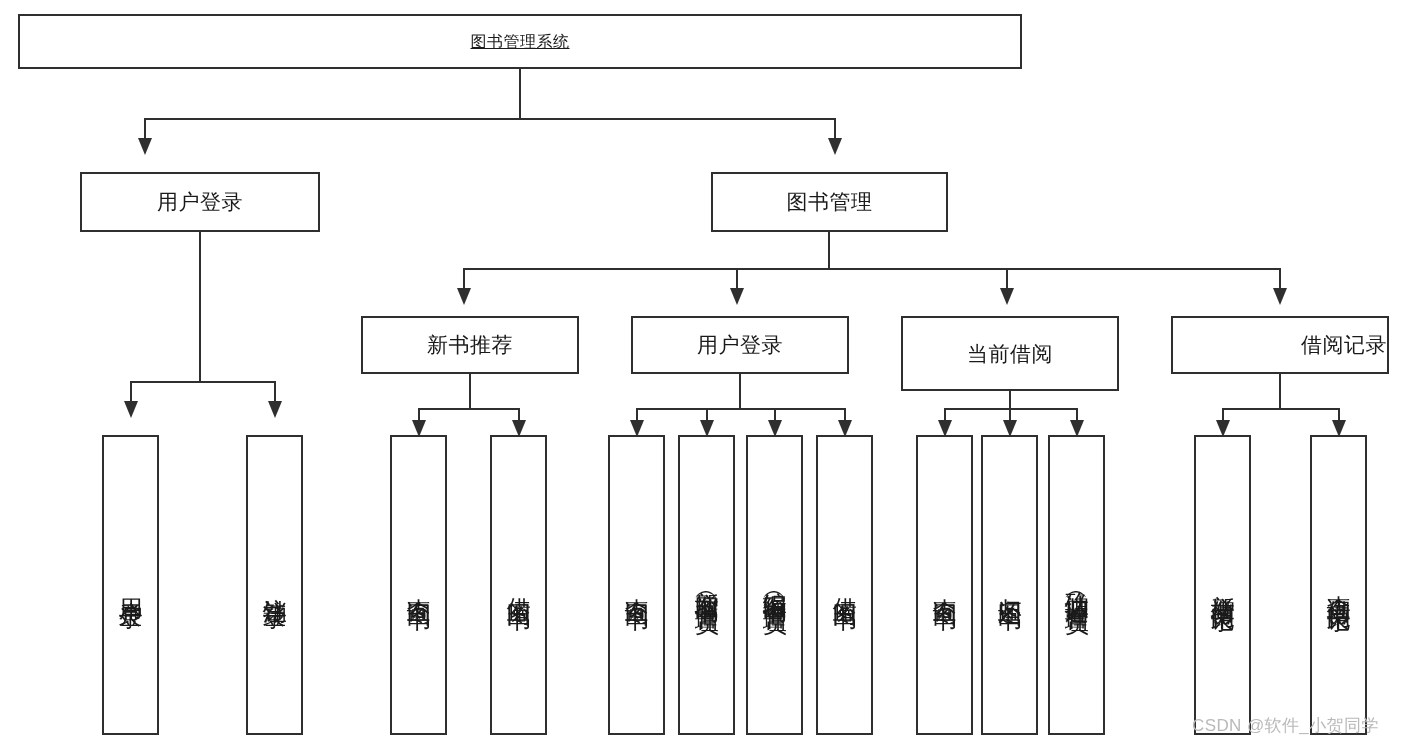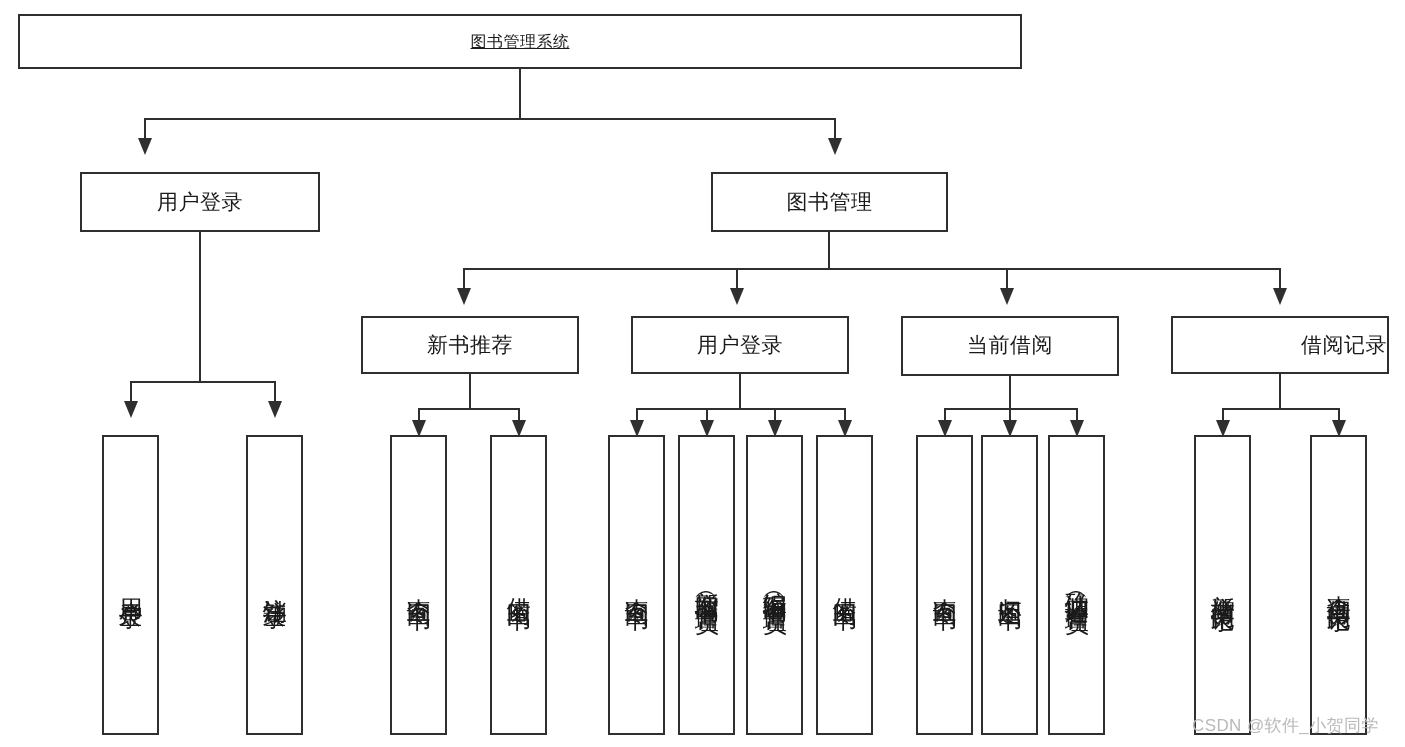--- a/index.html
+++ b/index.html
@@ -123,21 +123,21 @@
   <div class="arrow" style="left:730px;top:288px;"></div>
   <div class="arrow" style="left:1000px;top:288px;"></div>
   <div class="arrow" style="left:1273px;top:288px;"></div>
 
   <div class="node horiz" style="left:361px;top:316px;width:218px;height:58px;">
     <span class="label">新书推荐</span>
   </div>
   <div class="node horiz" style="left:631px;top:316px;width:218px;height:58px;">
     <span class="label">用户登录</span>
   </div>
-  <div class="node horiz" style="left:901px;top:316px;width:218px;height:60px;font-family:Liberation Serif, serif;">
+  <div class="node horiz" style="left:901px;top:316px;width:218px;height:75px;">
     <span class="label">当前借阅</span>
   </div>
   <div class="node horiz" style="left:1171px;top:316px;width:218px;height:58px;justify-content:flex-end;">
     <span class="label">借阅记录</span>
   </div>
 
   <div class="ln vline" style="left:469px;top:374px;height:35px;"></div>
   <div class="ln hline" style="left:418px;top:408px;width:102px;"></div>
   <div class="ln vline" style="left:418px;top:408px;height:16px;"></div>
   <div class="ln vline" style="left:518px;top:408px;height:16px;"></div>

